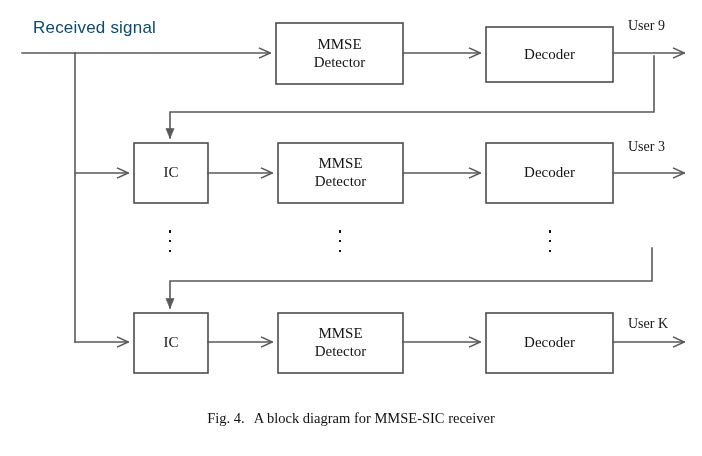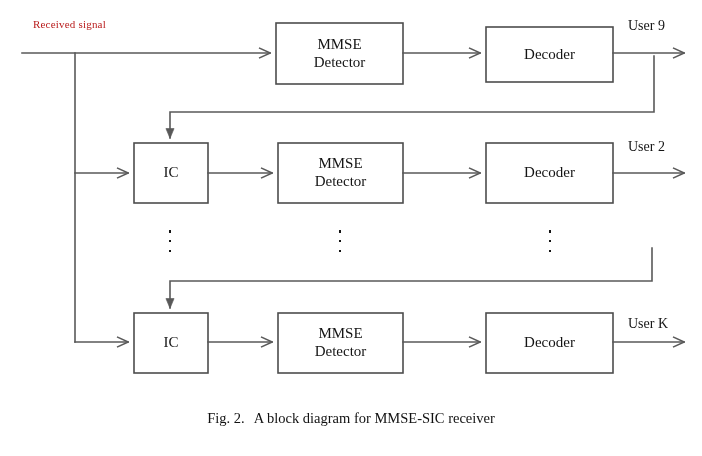--- a/index.html
+++ b/index.html
@@ -42,23 +42,23 @@
   .box-label span { display: block; white-space: nowrap; }
   .edge-label {
     position: absolute;
     font-family: "Liberation Serif", "DejaVu Serif", serif;
     font-size: 14px;
     color: #141414;
     white-space: nowrap;
   }
   .signal-label {
     position: absolute;
-    font-family: Liberation Serif, serif;
-    font-size: 11px;
-    color: #b91c1c;
+    font-family: Liberation Sans, sans-serif;
+    font-size: 17px;
+    color: #0c4a6e;
     white-space: nowrap;
     letter-spacing: 0.2px;
   }
   .vdots {
     position: absolute;
     display: flex;
     flex-direction: column;
     align-items: center;
     justify-content: space-between;
     width: 6px;
@@ -177,21 +177,21 @@
   <div class="box-label" style="left:134px; top:143px; width:74px; height:60px;">
     <span>IC</span>
   </div>
   <div class="box-label" style="left:278px; top:143px; width:125px; height:60px;">
     <span>MMSE</span>
     <span>Detector</span>
   </div>
   <div class="box-label" style="left:486px; top:143px; width:127px; height:60px;">
     <span>Decoder</span>
   </div>
-  <div class="edge-label" style="left:628px; top:139px;">User 2</div>
+  <div class="edge-label" style="left:628px; top:139px;">User 3</div>
 
   <div class="vdots" style="left:167px; top:230px;">
     <i></i>
       <i></i>
       <i></i>
   </div>
   <div class="vdots" style="left:337px; top:230px;">
     <i></i>
       <i></i>
       <i></i>
@@ -208,16 +208,16 @@
   <div class="box-label" style="left:278px; top:313px; width:125px; height:60px;">
     <span>MMSE</span>
     <span>Detector</span>
   </div>
   <div class="box-label" style="left:486px; top:313px; width:127px; height:60px;">
     <span>Decoder</span>
   </div>
   <div class="edge-label" style="left:628px; top:316px;">User K</div>
 
   <div class="caption" style="top:410px;">
-    <span class="cap-num">Fig. 2.</span><span>A block diagram for MMSE-SIC receiver</span>
+    <span class="cap-num">Fig. 4.</span><span>A block diagram for MMSE-SIC receiver</span>
   </div>
 
 </div>
 
 </body></html>

